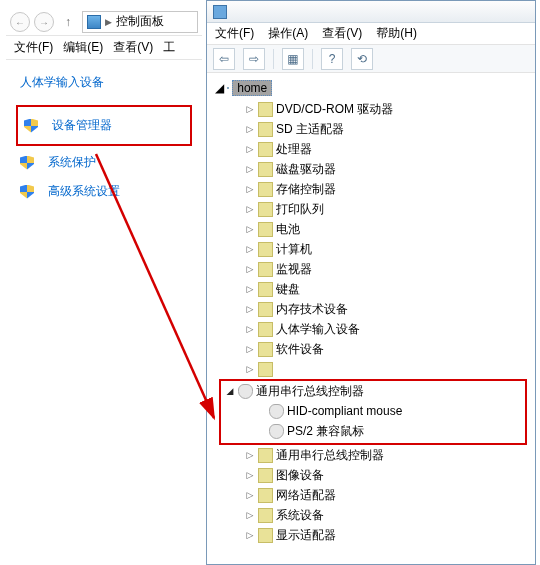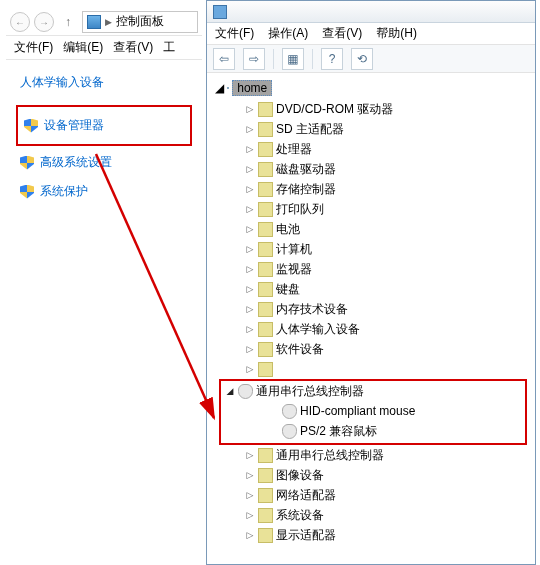--- a/index.html
+++ b/index.html
@@ -78,21 +78,21 @@
   .cp-body {
     padding: 10px 10px;
   }
   .cp-home {
     color: #0066cc;
     padding: 4px 4px 10px 4px;
   }
   .cp-item {
     display: flex;
     align-items: center;
-    gap: 6px;
+    gap: 14px;
     padding: 4px 4px;
     margin: 4px 0;
     color: #0066cc;
   }
   .shield {
     width: 14px; height: 14px;
     background: conic-gradient(#f2c94c 0 25%, #2f80ed 25% 50%, #f2c94c 50% 75%, #2f80ed 75% 100%);
     clip-path: polygon(50% 0, 100% 15%, 100% 60%, 50% 100%, 0 60%, 0 15%);
   }
   .red-box1 {
@@ -177,21 +177,21 @@
   .ico-mouse    { background: #e8e8e8; border: 1px solid #aaa; border-radius: 40% 40% 50% 50%; }
   .child { padding-left: 34px; }
   .gchild { padding-left: 56px; }
 
   .red-box2 {
     border: 2px solid #d40000;
     margin: 0 4px 0 8px;
     padding: 0 0 2px 0;
   }
   .red-box2 .node { padding-left: 4px; }
-  .red-box2 .gchild { padding-left: 48px; margin-left: 13px; }
+  .red-box2 .gchild { padding-left: 48px; }
 
   .root-row {
     display: flex; align-items: center; gap: 3px;
     height: 22px; padding-left: 4px;
   }
   .root-row .sel {
     background: #a3a3a3;
     border: 1px dotted #5a8bbf;
     padding: 0 4px;
   }
@@ -228,25 +228,25 @@
 
     <div class="red-box1">
       <div class="cp-item">
         <span class="shield"></span>
         <span>设备管理器</span>
       </div>
     </div>
 
     <div class="cp-item">
       <span class="shield"></span>
-      <span>高级系统设置</span>
+      <span>系统保护</span>
     </div>
     <div class="cp-item">
       <span class="shield"></span>
-      <span>系统保护</span>
+      <span>高级系统设置</span>
     </div>
   </div>
 </div>
 
 <div class="dm-window">
   <div class="dm-title">
     <span class="ico"></span>
   </div>
   <div class="dm-menu">
     <span>文件(F)</span>

